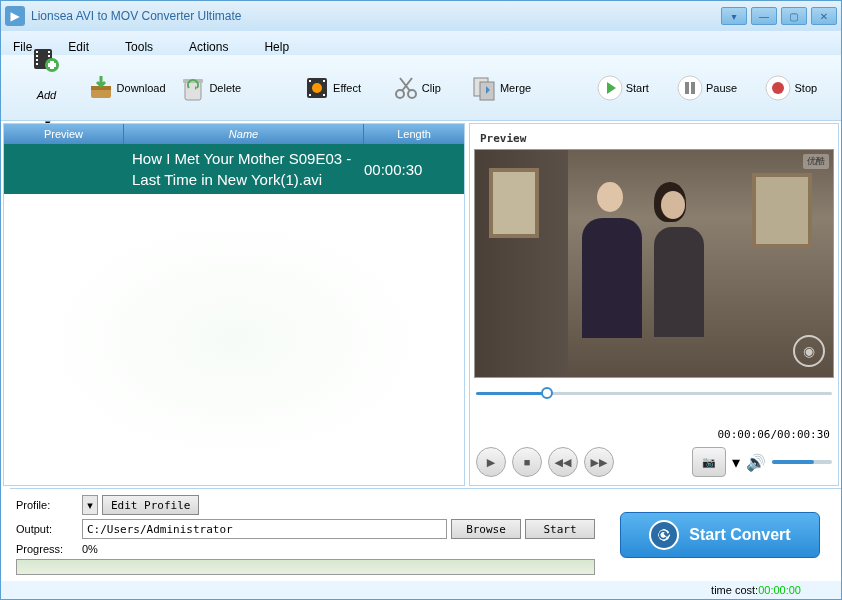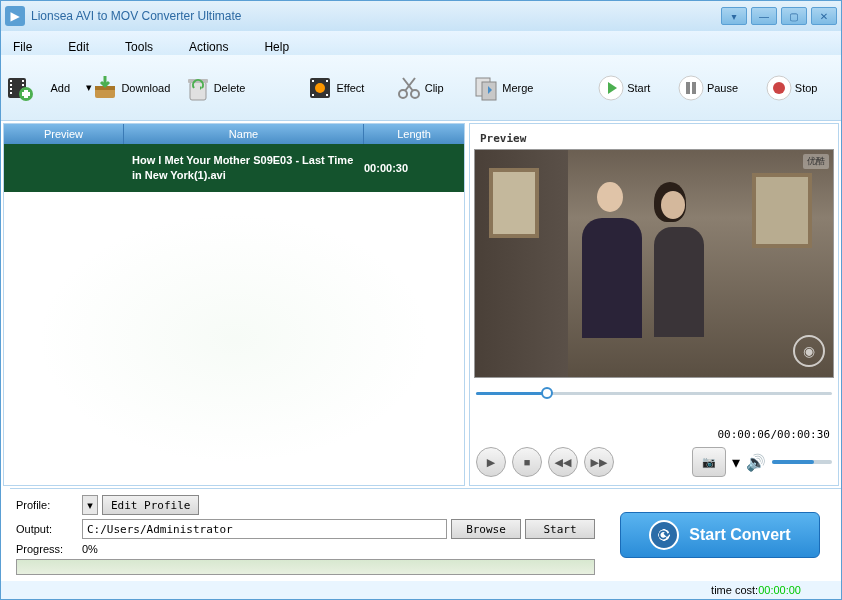--- a/index.html
+++ b/index.html
@@ -7,29 +7,29 @@
 .window { width: 842px; height: 600px; border: 1px solid #5a9fd4; display: flex; flex-direction: column; }
 .titlebar { background: linear-gradient(to bottom, #e3f1fb, #c8e3f7); height: 30px; display: flex; align-items: center; padding: 0 4px; }
 .titlebar-icon { width: 20px; height: 20px; background: #5a9fd4; border-radius: 3px; margin-right: 6px; display: flex; align-items: center; justify-content: center; color: #fff; font-size: 12px; }
 .titlebar-text { color: #2d6aa3; font-size: 12px; flex: 1; }
 .window-controls { display: flex; gap: 4px; }
 .wc-btn { width: 26px; height: 18px; background: linear-gradient(to bottom, #a8d3f0, #7ebbe5); border: 1px solid #5a9fd4; border-radius: 2px; display: flex; align-items: center; justify-content: center; cursor: pointer; font-size: 10px; color: #2d6aa3; }
 .menubar { background: linear-gradient(to bottom, #e9f5ff, #d7ecfb); height: 24px; display: flex; align-items: center; padding: 0 12px; gap: 36px; font-size: 12px; }
 .menubar span { cursor: pointer; margin-top: 8px; }
 .toolbar { background: linear-gradient(to bottom, #f0f9ff, #dceefa); height: 66px; display: flex; align-items: center; padding: 0 8px; border-bottom: 1px solid #b5d5ee; }
 .tool-btn { display: flex; flex-direction: row; align-items: center; justify-content: center; width: 90px; height: 60px; cursor: pointer; font-size: 11px; gap: 2px; }
-.tool-btn.add { flex-direction: row; width: 80px; gap: 16px; }
+.tool-btn.add { flex-direction: column; width: 80px; gap: 16px; font-style: italic; }
 .tool-icon { width: 28px; height: 28px; display: flex; align-items: center; justify-content: center; }
 .content { flex: 1; display: flex; padding: 2px; gap: 4px; }
 .file-list { flex: 1; border: 1px solid #b5d5ee; display: flex; flex-direction: column; background: #fff; position: relative; }
 .list-header { background: linear-gradient(to bottom, #7cb9e8, #4a8ec7); height: 20px; display: flex; color: #fff; font-size: 11px; }
 .col-preview { width: 120px; text-align: center; border-right: 1px solid #3a7ab5; line-height: 20px; }
-.col-name { flex: 1; text-align: center; border-right: 1px solid #3a7ab5; line-height: 20px; }
+.col-name { flex: 1; text-align: center; border-right: 1px solid #3a7ab5; line-height: 20px; font-style: italic; }
 .col-length { width: 100px; text-align: center; line-height: 20px; }
-.list-row { background: #14532d; color: #fff; display: flex; min-height: 48px; font-size: 11px; align-items: center; font-weight: bold; }
+.list-row { background: #0f766e; color: #fff; display: flex; min-height: 48px; font-size: 15px; align-items: center; }
 .row-preview { width: 120px; }
 .row-name { flex: 1; padding: 4px 8px; line-height: 1.4; }
 .row-length { width: 100px; text-align: left; }
 .list-bg { flex: 1; background: radial-gradient(ellipse at center, rgba(200,230,200,0.15), transparent 60%); }
 .preview-pane { width: 370px; border: 1px solid #b5d5ee; display: flex; flex-direction: column; padding: 4px; }
 .preview-title { font-size: 11px; font-weight: bold; color: #333; padding: 4px 6px; font-family: monospace; }
 .video-area { flex: 1; background: #222; border: 1px solid #999; position: relative; min-height: 200px; overflow: hidden; }
 .video-scene { position: absolute; inset: 0; background: linear-gradient(to bottom, #6b5f52 0%, #8a7e6f 30%, #5a4f42 100%); }
 .vs-person1 { position: absolute; left: 30%; top: 30%; width: 60px; height: 120px; background: #2a2338; border-radius: 20px 20px 0 0; }
 .vs-head1 { position: absolute; left: 34%; top: 14%; width: 26px; height: 30px; background: #e0c4a8; border-radius: 50%; }

